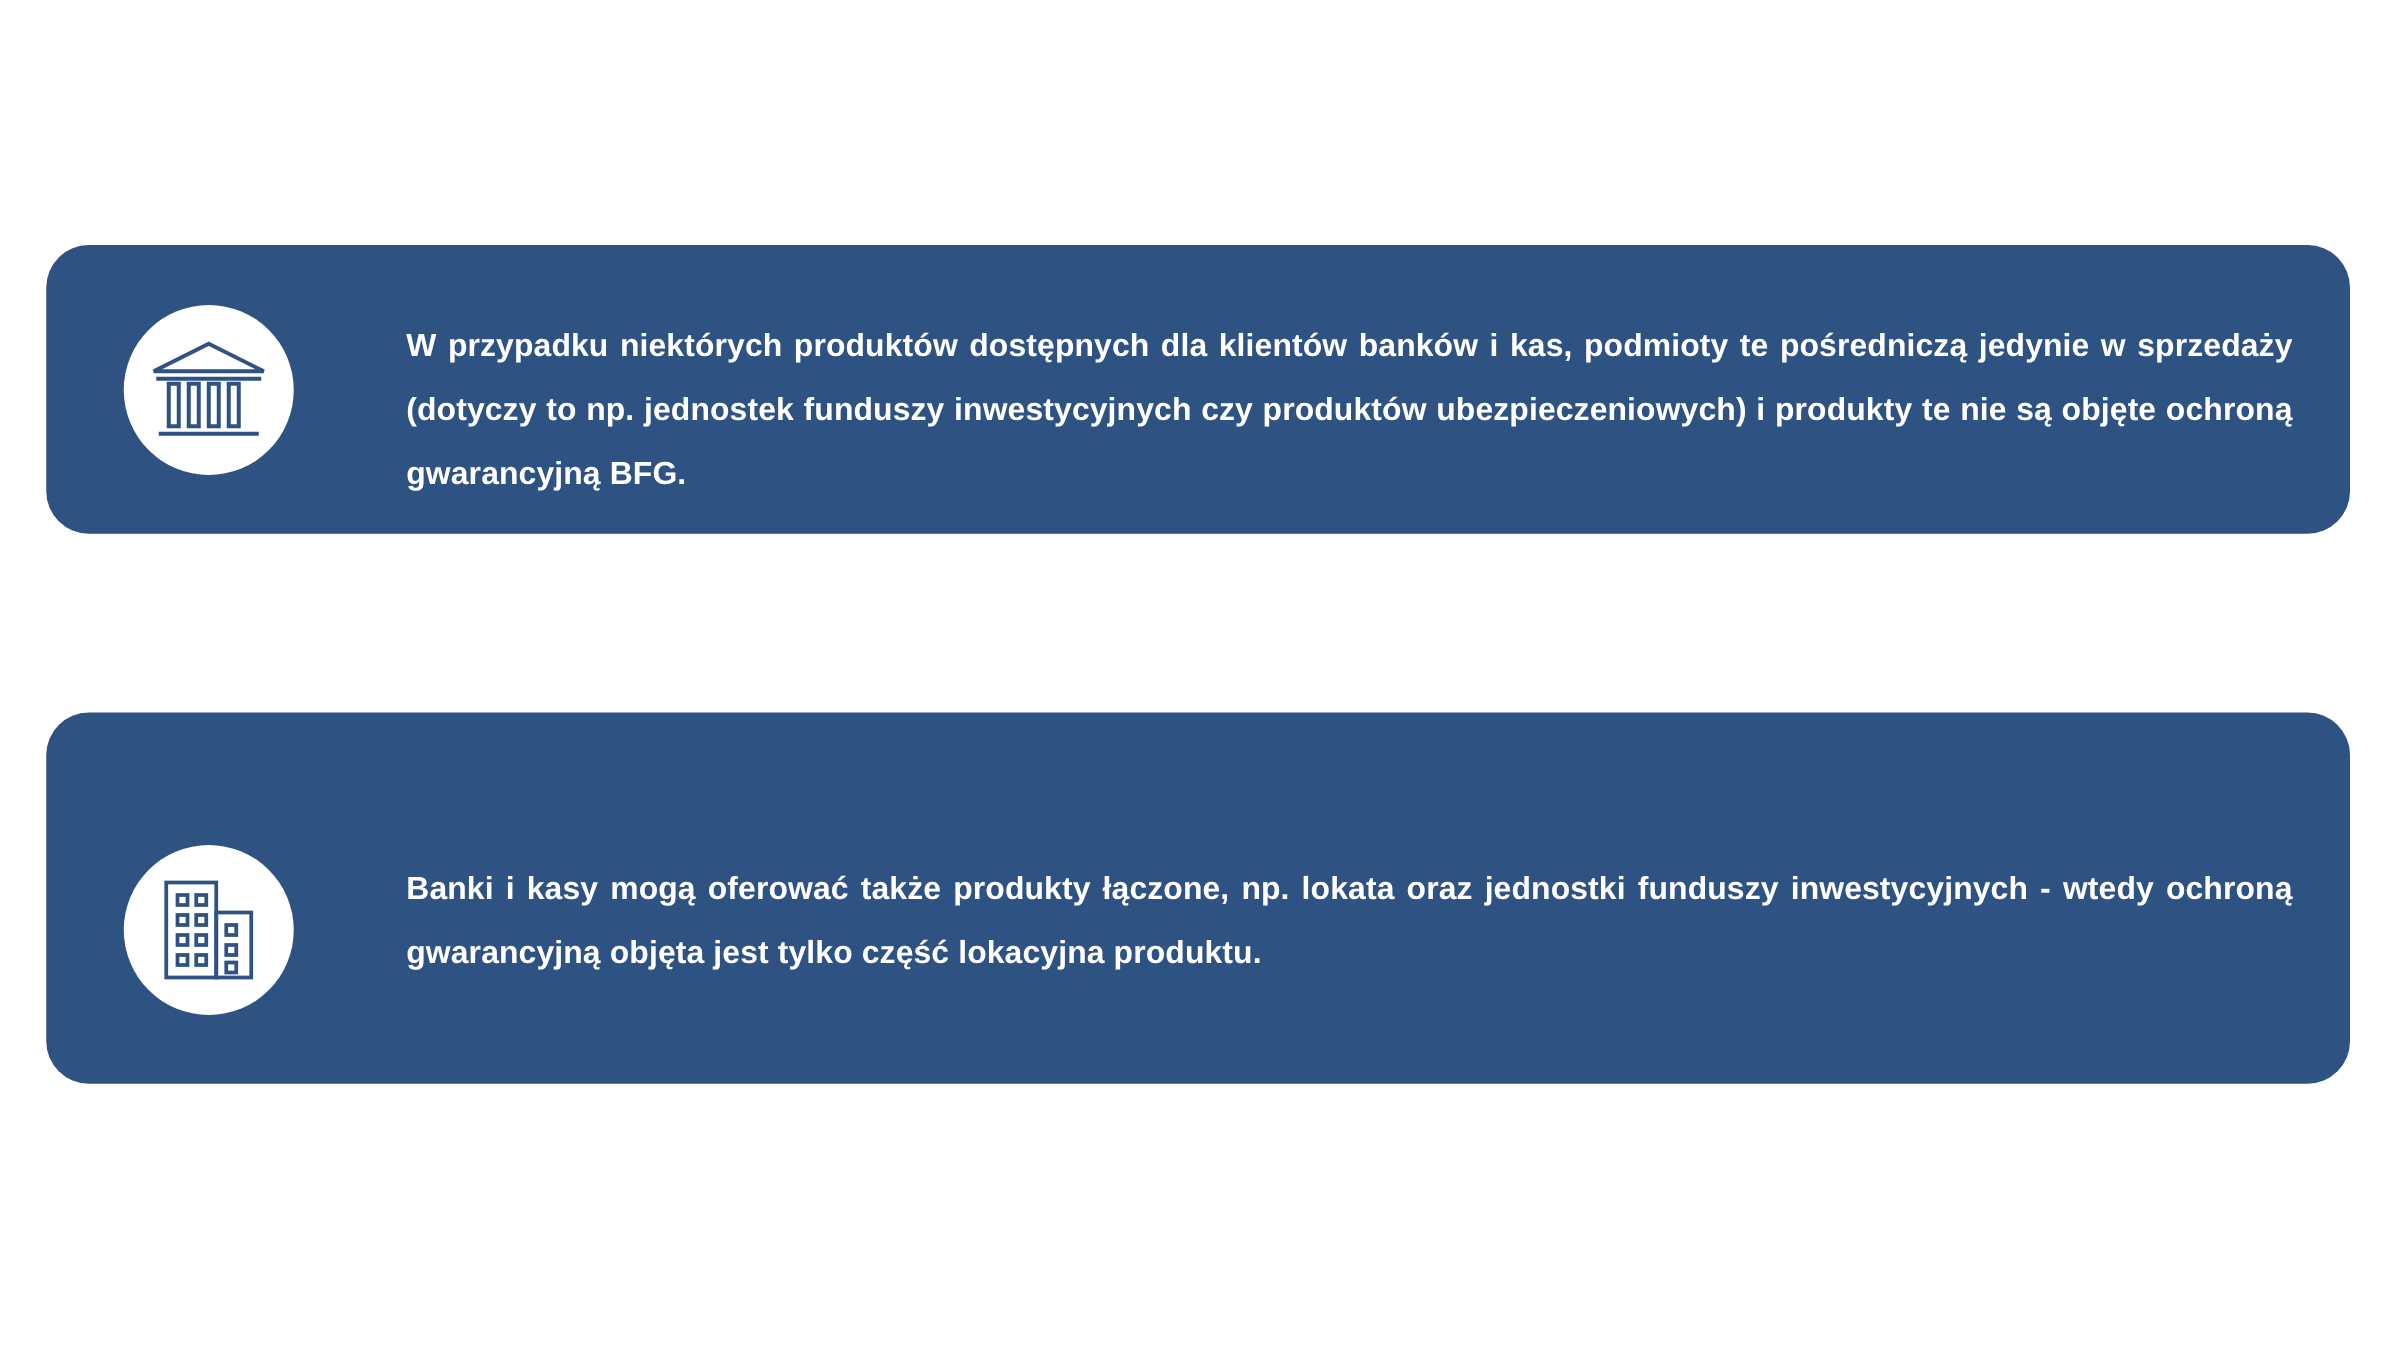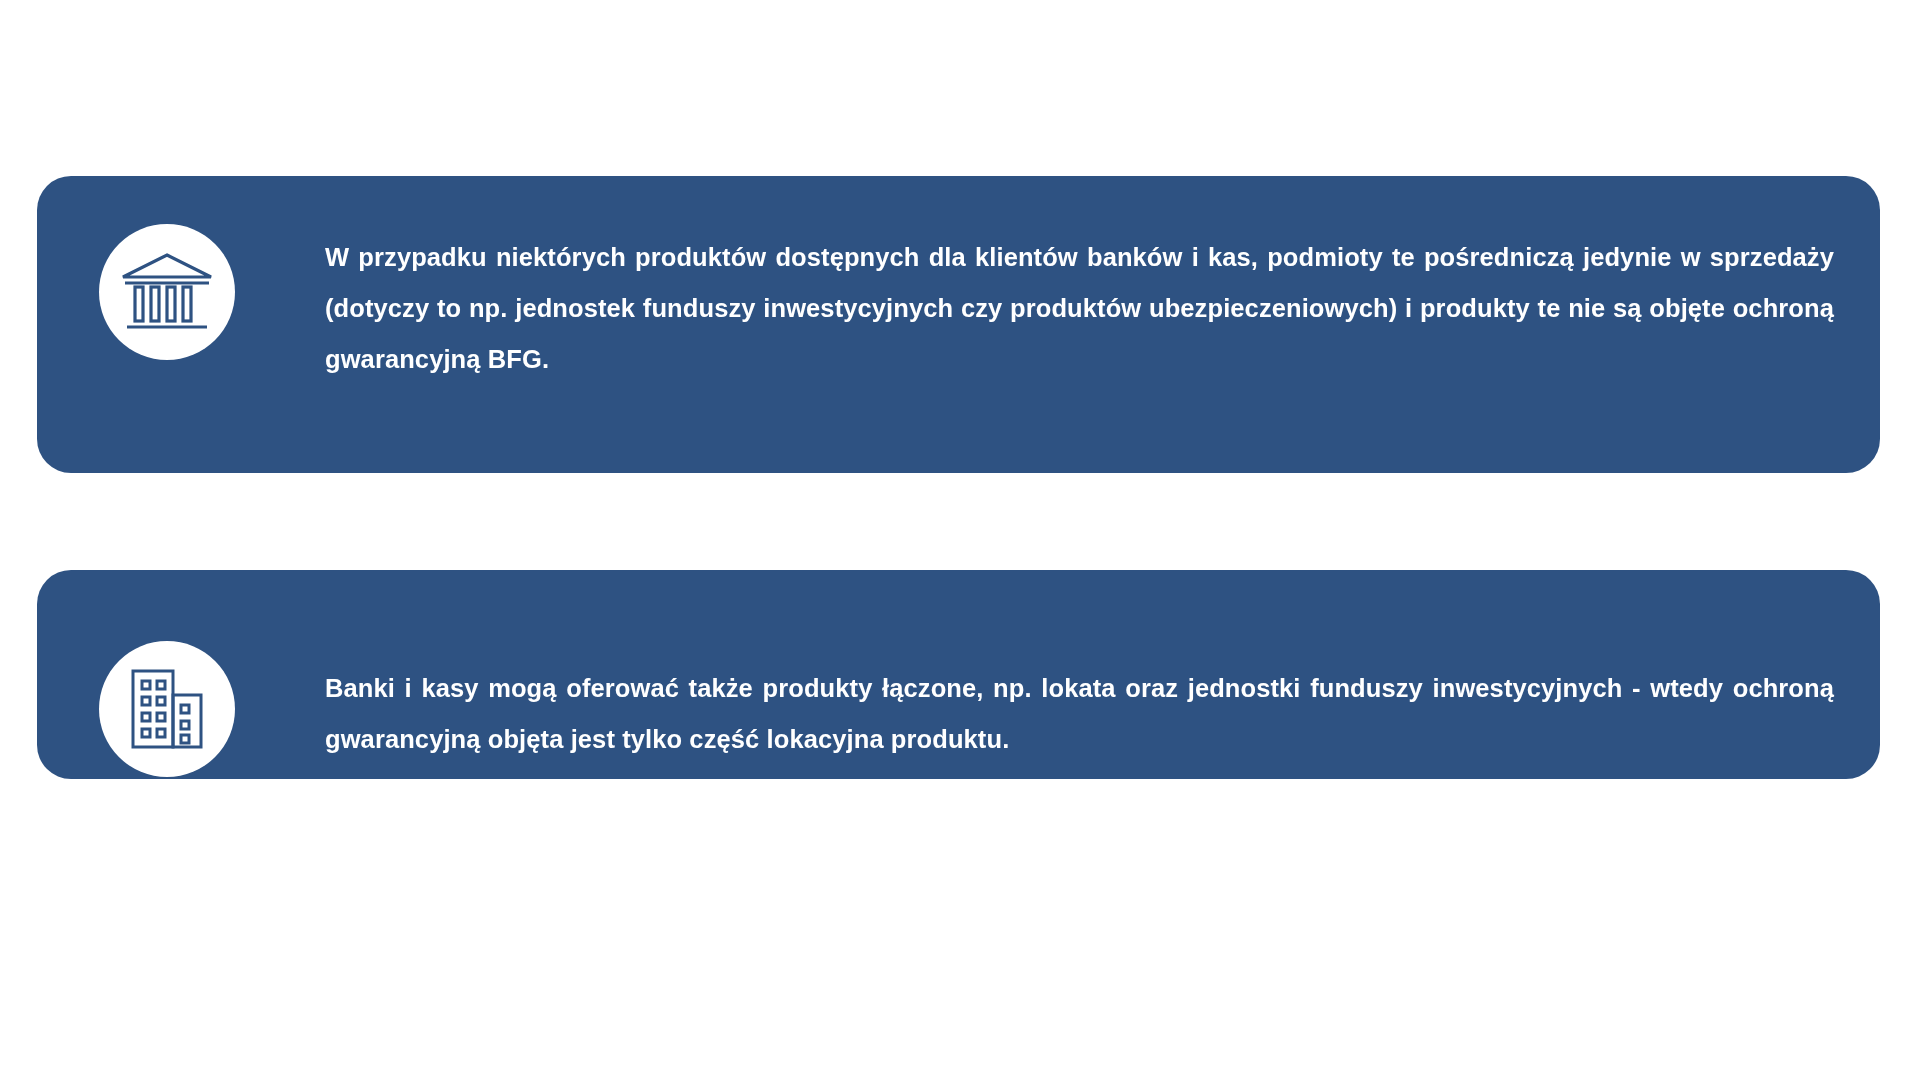--- a/index.html
+++ b/index.html
@@ -23,32 +23,31 @@
   .card {
     position: absolute;
     display: flex;
     align-items: flex-start;
     background: #2e5282;
     border-radius: 34px;
     box-sizing: border-box;
   }
   #card-1 {
     left: 37px;
-    top: 176px;
+    top: 196px;
     width: 1843px;
-    height: 297px;
+    height: 231px;
     padding: 38px 46px 38px 62px;
   }
   #card-2 {
     left: 37px;
     top: 570px;
     width: 1843px;
-    height: 209px;
+    height: 297px;
     padding: 38px 46px 38px 62px;
-    align-items: center;
   }
   .icon-badge {
     flex: 0 0 auto;
     width: 136px;
     height: 136px;
     border-radius: 50%;
     background: #ffffff;
     display: flex;
     align-items: center;
     justify-content: center;

